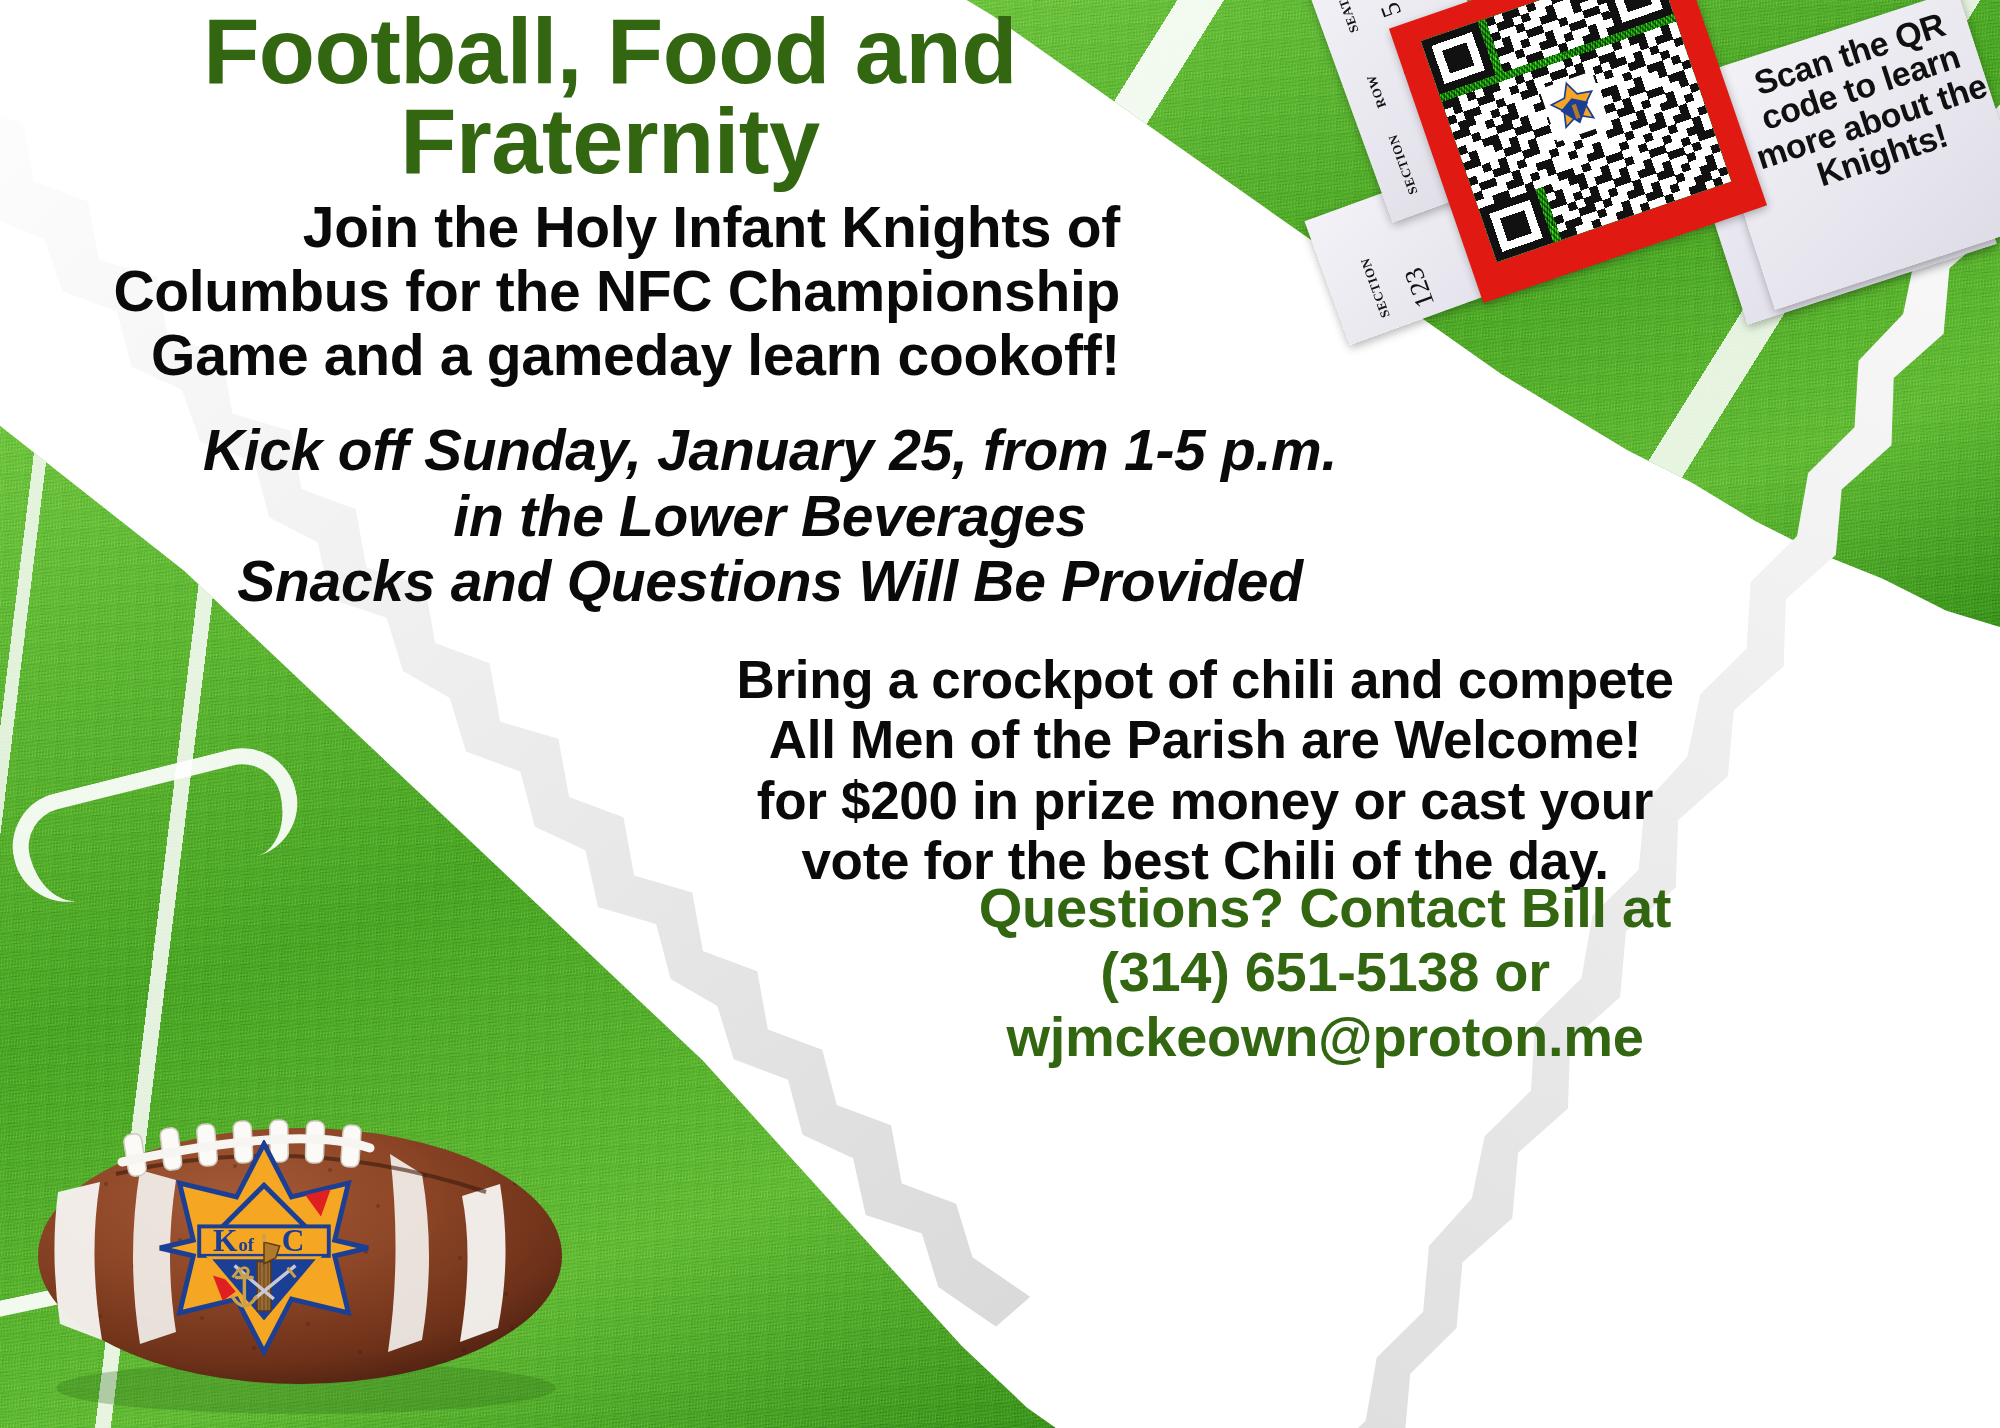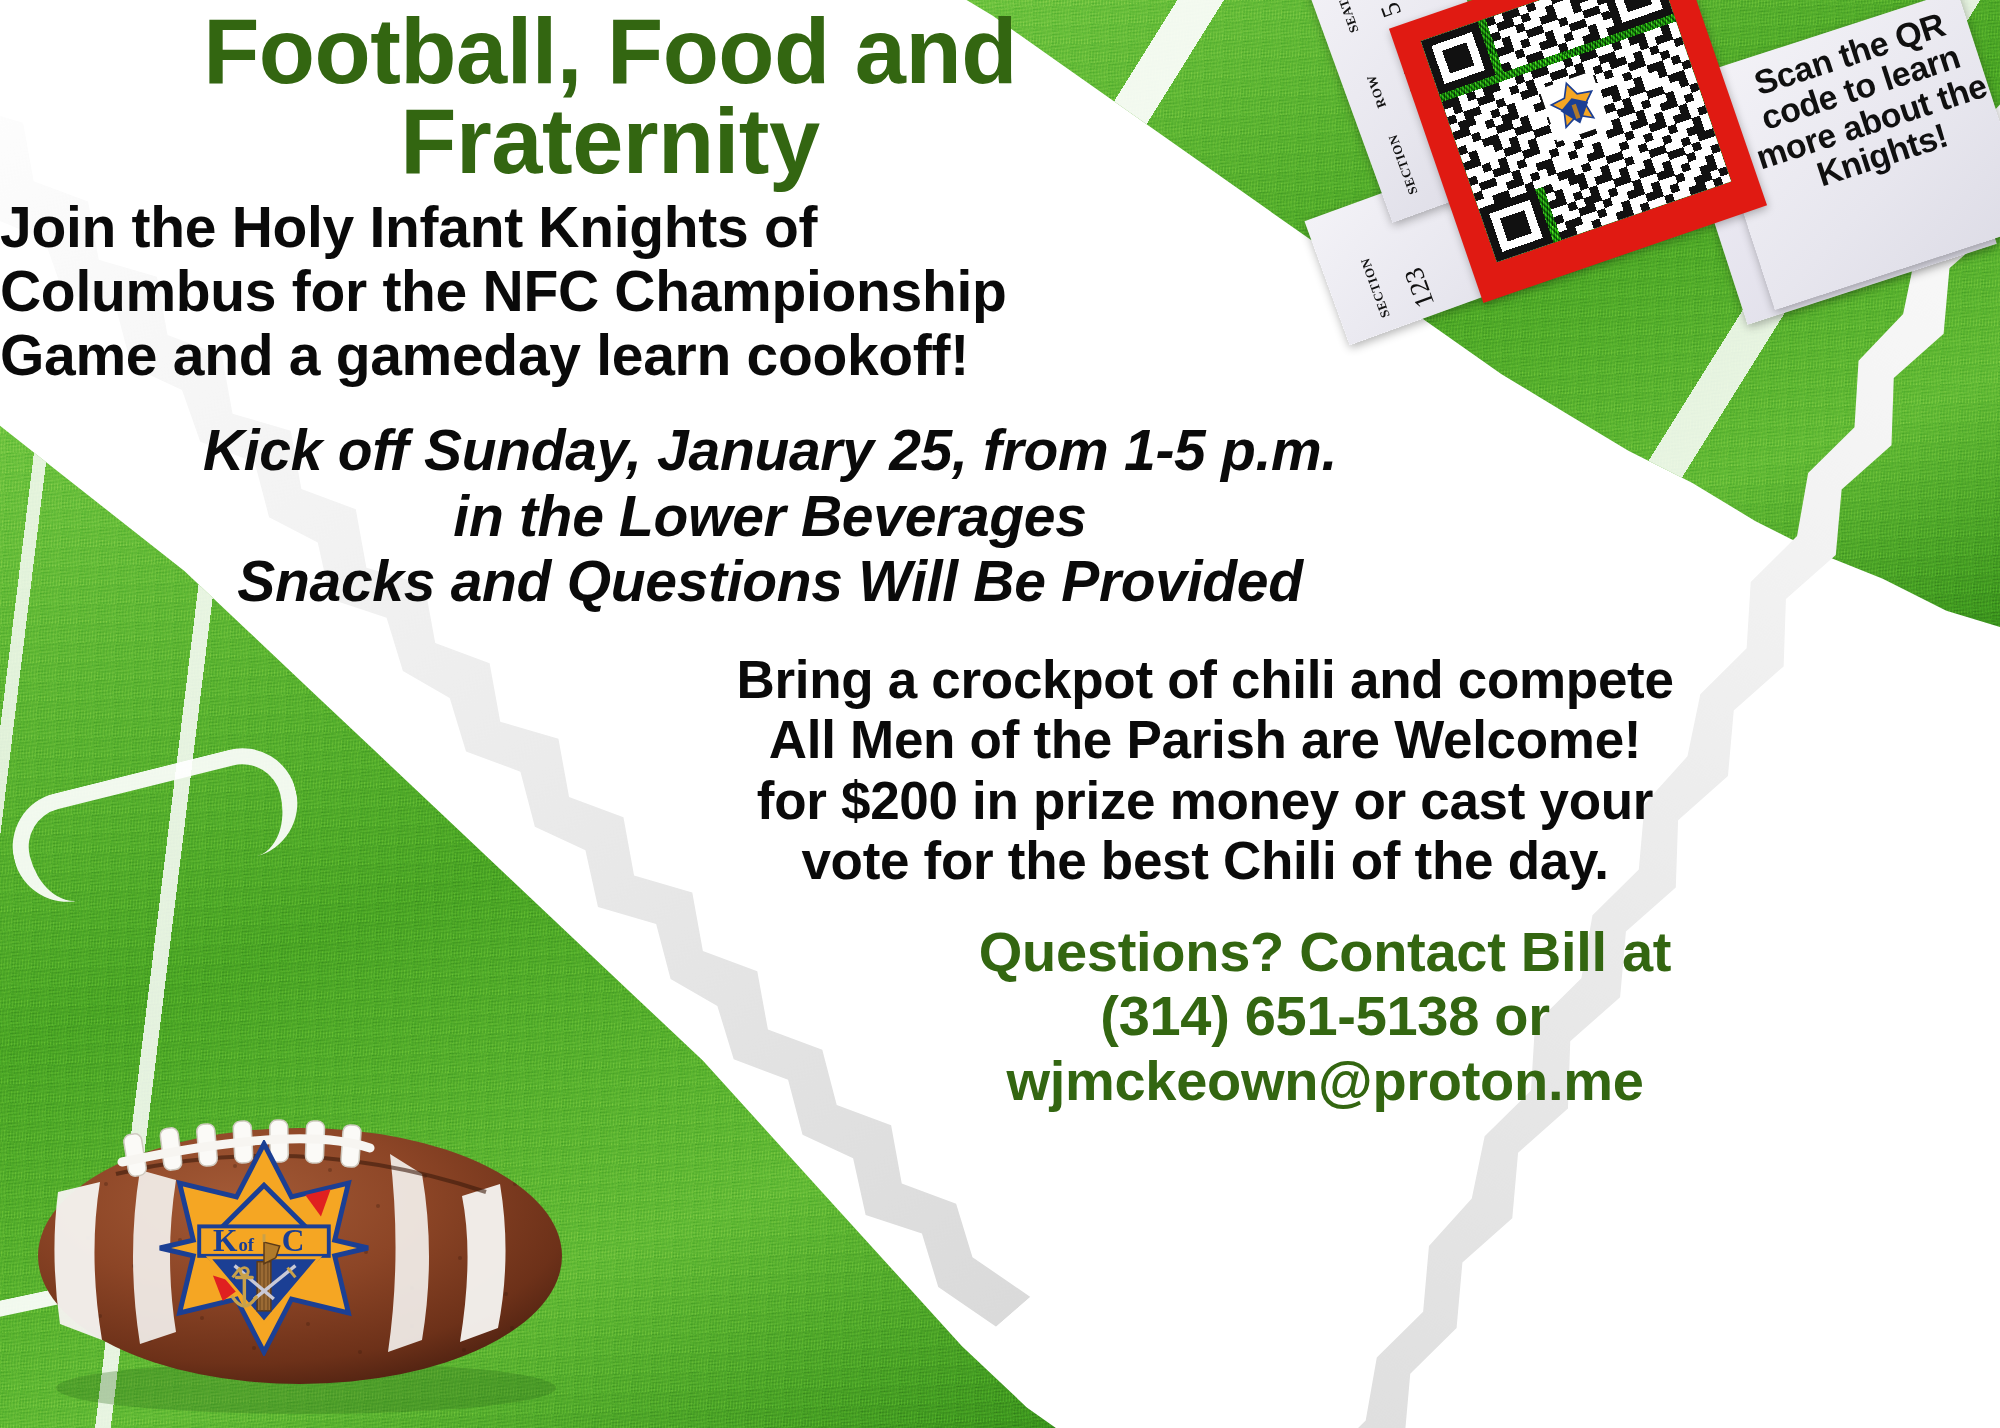--- a/index.html
+++ b/index.html
@@ -142,21 +142,21 @@
     color: #336611;
     font-size: 92px;
     font-weight: 700;
     line-height: 0.98;
     letter-spacing: -0.5px;
     font-stretch: condensed;
   }
 
   #para-intro {
     left: 0; top: 196px; width: 1120px;
-    text-align: left;
+    text-align: right;
     color: #0a0a0a;
     font-size: 57px;
     font-weight: 700;
     line-height: 1.12;
     letter-spacing: -0.3px;
   }
 
   #para-when {
     left: 60px; top: 418px; width: 1420px;
     text-align: center;
@@ -172,21 +172,21 @@
     left: 470px; top: 650px; width: 1470px;
     text-align: center;
     color: #0a0a0a;
     font-size: 53px;
     font-weight: 700;
     line-height: 1.14;
     letter-spacing: -0.3px;
   }
 
   #para-contact {
-    left: 660px; top: 920px; width: 1330px;
+    left: 660px; top: 876px; width: 1330px;
     text-align: center;
     color: #336611;
     font-size: 56px;
     font-weight: 700;
     line-height: 1.15;
     letter-spacing: -0.3px;
   }
 
   
   #football-wrap {

